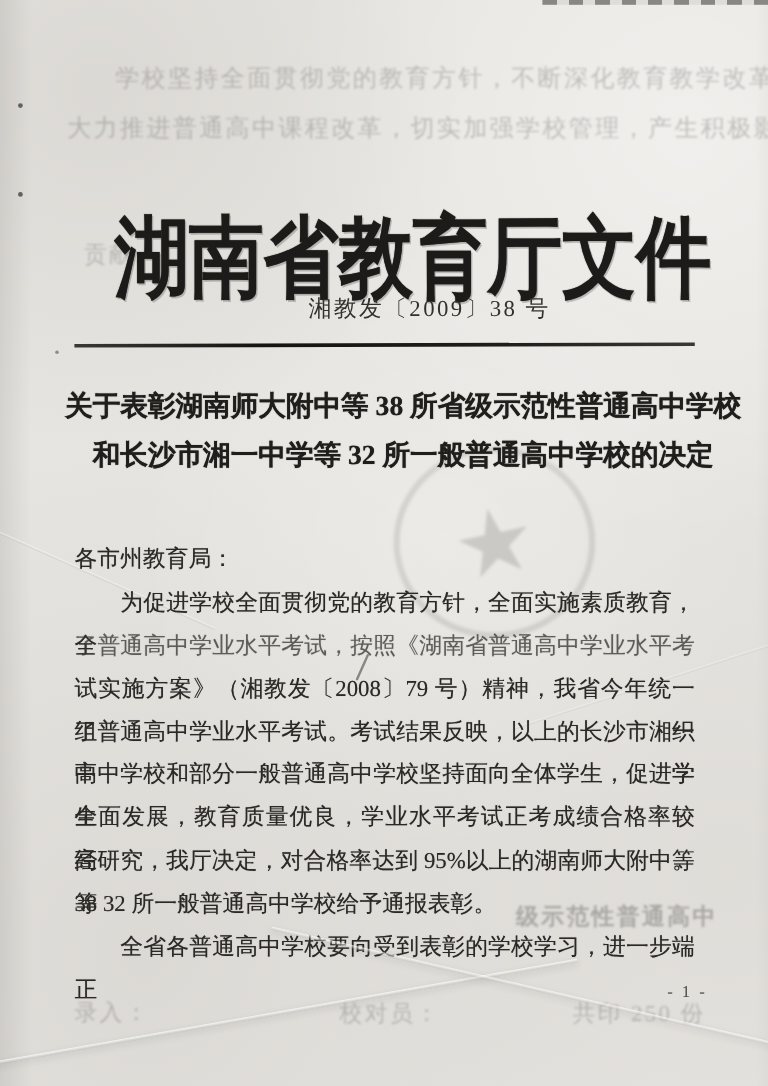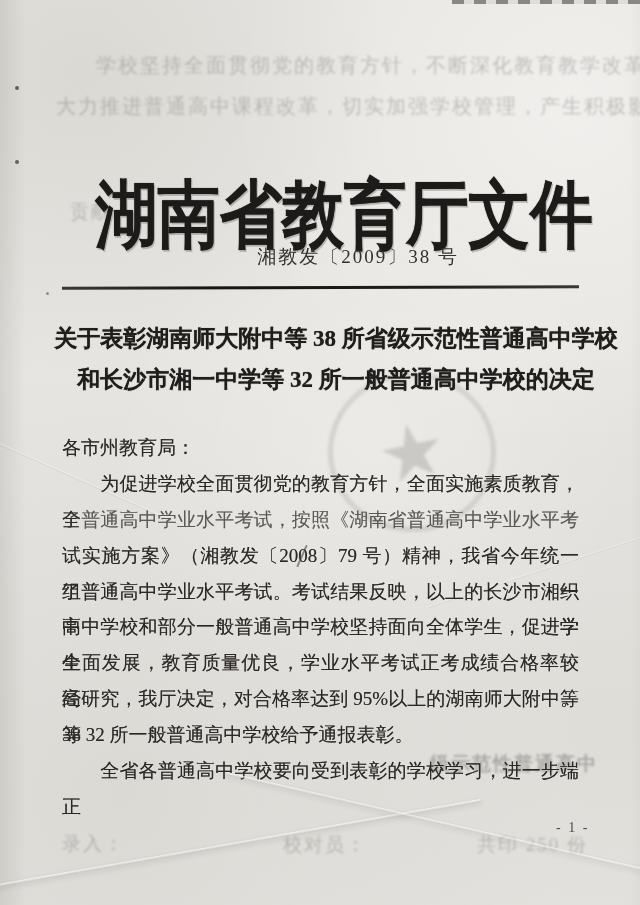--- a/index.html
+++ b/index.html
@@ -50,21 +50,21 @@
   .doc-number{position:absolute;left:22px;top:244px;width:100%;text-align:center;
     font-size:19px;letter-spacing:2px;color:#33312e;}
   .red-rule{position:absolute;left:62px;top:286px;width:517px;height:3px;
     background:linear-gradient(to right,#3a3836,#151413 30%,#201e1c 70%,#3a3836);
     transform:rotate(-.15deg);}
   
   .heading{position:absolute;left:0;top:318px;width:100%;text-align:center;
     font-weight:bold;font-size:23px;line-height:41px;color:#201e1c;
     text-shadow:0 0 .7px rgba(30,28,26,.85);white-space:nowrap;}
   
-  .body-text{position:absolute;left:62px;top:430px;width:517px;
+  .body-text{position:absolute;left:62px;top:449px;width:517px;
     font-size:19px;line-height:35.9px;color:#2b2927;
     text-shadow:0 0 .6px rgba(43,41,39,.55);}
   .bline{height:35.9px;}
   .fill{text-align:justify;text-align-last:justify;text-justify:inter-character;}
   .faded{color:rgba(62,60,57,.55);filter:blur(.45px);}
   .page-num{position:absolute;left:556px;top:820px;font-size:14px;
     color:#4d4b48;letter-spacing:2px;}
   
   .bleed{position:absolute;color:rgba(105,103,99,.34);filter:blur(1.1px);
     font-size:19px;letter-spacing:2px;white-space:nowrap;}

